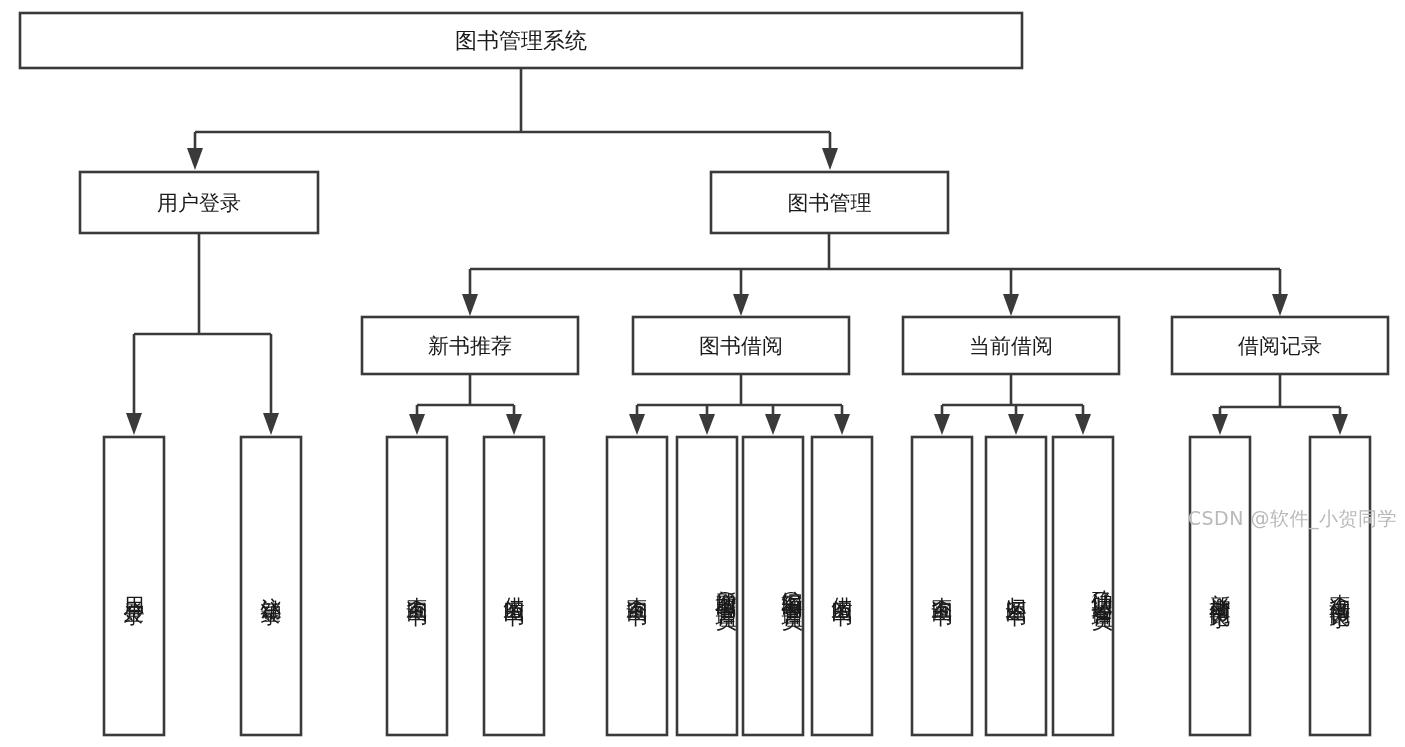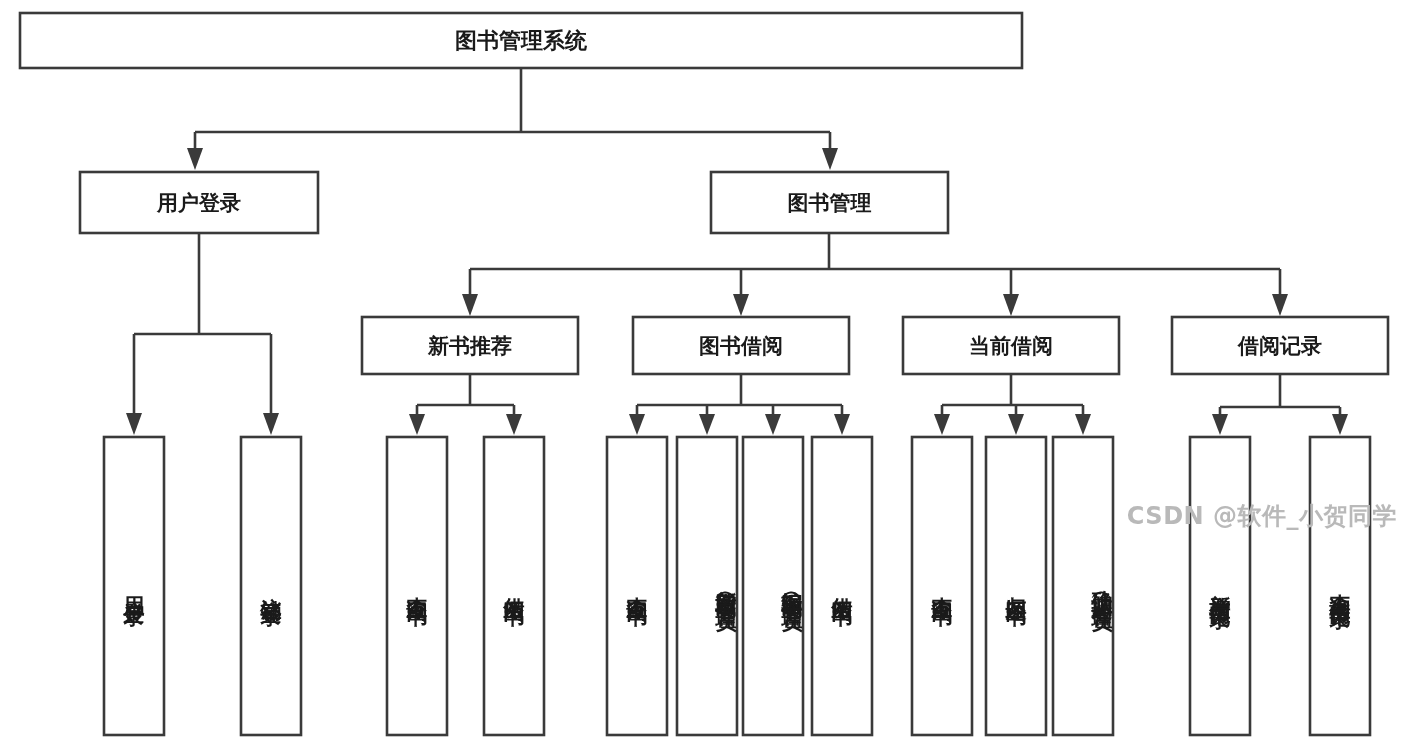--- a/index.html
+++ b/index.html
@@ -11,21 +11,20 @@
     width: 1405px;
     height: 747px;
     font-family: "DejaVu Sans", "Liberation Sans", sans-serif;
     overflow: hidden;
   }
   #diagram-root {
     position: relative;
     width: 1405px;
     height: 536px;
     background: #ffffff;
-    font-weight: bold;
   }
   svg#flow-svg {
     position: absolute;
     left: 0;
     top: 0;
     width: 1405px;
     height: 747px;
   }
   .node-box {
     fill: #ffffff;
@@ -66,21 +65,21 @@
     justify-content: center;
     text-align: center;
     white-space: nowrap;
     pointer-events: none;
   }
   .watermark {
     position: absolute;
     right: 8px;
     bottom: 4px;
     font-family: "DejaVu Sans", "Liberation Sans", sans-serif;
-    font-size: 24px;
+    font-size: 19px;
     color: #b9b9b9;
     letter-spacing: 0.5px;
     white-space: nowrap;
     text-align: center;
   }
 </style>
 </head>
 <body>
 
 <div id="diagram-root">

